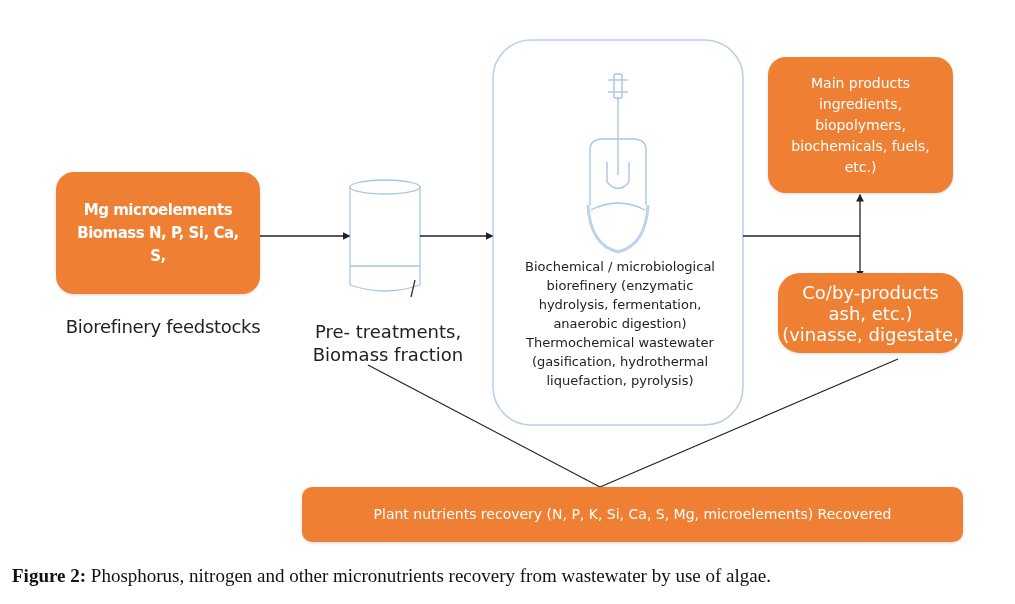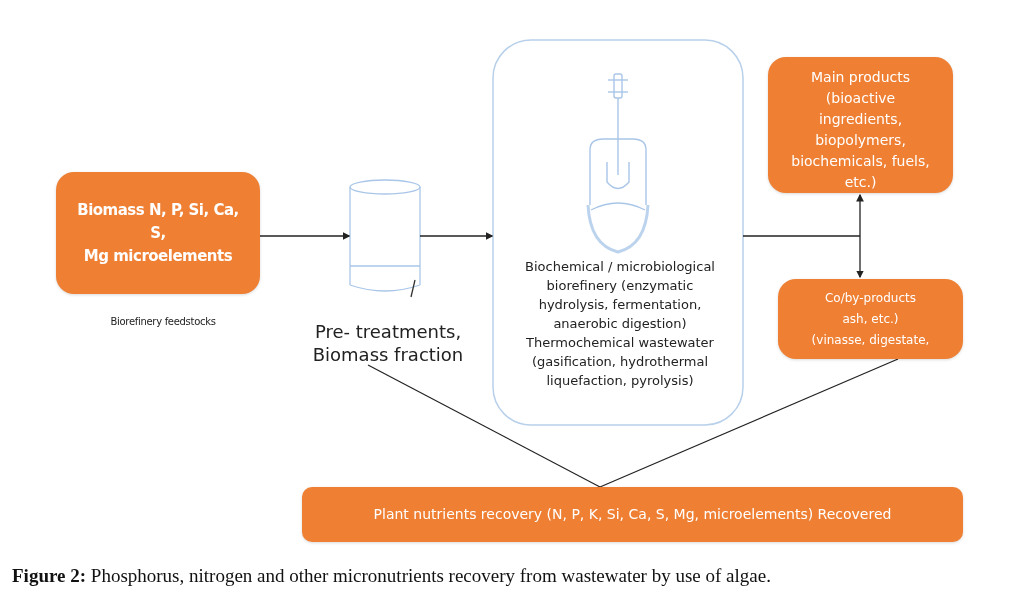--- a/index.html
+++ b/index.html
@@ -1,24 +1,24 @@
 <!DOCTYPE html>
 <html><head>
 <meta charset="utf-8">
 <style>
   html, body { margin:0; padding:0; background:#ffffff; }
   body { width:1015px; height:604px; position:relative; overflow:hidden; font-family:"DejaVu Sans", sans-serif; }
   .box { position:absolute; background:#ee7f33; border-radius:18px; color:#fff; display:flex; align-items:center; justify-content:center; text-align:center; box-sizing:border-box; box-shadow:0 1px 3px rgba(0,0,0,0.15); }
   .label { position:absolute; color:#222; text-align:center; font-family:"DejaVu Sans", sans-serif; }
   svg.lines { position:absolute; left:0; top:0; }
   #feed { left:56px; top:172px; width:204px; height:122px; font-weight:bold; font-size:15px; line-height:23px; letter-spacing:-0.5px; padding:0 12px; }
-  #main { left:768px; top:57px; width:185px; height:136px; font-size:14px; line-height:21px; align-items:flex-end; padding-top:4px; }
-  #coby { left:778px; top:279px; width:185px; height:80px; font-size:12px; line-height:21px; }
+  #main { left:768px; top:57px; width:185px; height:136px; font-size:14px; line-height:21px; align-items:flex-start; padding-top:16px; }
+  #coby { left:778px; top:273px; width:185px; height:80px; font-size:18px; line-height:21px;border-radius:22px; }
   #nutr { left:302px; top:487px; width:661px; height:55px; border-radius:10px; font-size:14px; line-height:21px; padding:0 20px; }
-  #feedlbl { left:58px; top:316px; width:210px; font-size:10px; letter-spacing:-0.3px; }
+  #feedlbl { left:58px; top:316px; width:210px; font-size:18px; letter-spacing:-0.3px; }
   #prelbl { left:308px; top:320px; width:160px; font-size:18px; line-height:23px; }
   #biolbl { left:497px; top:257px; width:246px; font-size:13px; line-height:19px; }
   #caption { position:absolute; left:12px; top:565px; font-family:"Liberation Serif", serif; font-size:19px; color:#111; white-space:nowrap; }
   #caption b { font-weight:bold; }
 </style>
 </head>
 <body>
 
 <svg class="lines" width="1015" height="604">
   <defs>
@@ -54,22 +54,22 @@
   <line x1="420" y1="236" x2="492" y2="236" stroke="#222" stroke-width="1.3" marker-end="url(#arr)"></line>
   <line x1="743" y1="236" x2="860" y2="236" stroke="#222" stroke-width="1.3"></line>
   <line x1="860" y1="236" x2="860" y2="195" stroke="#222" stroke-width="1.3" marker-end="url(#arr)"></line>
   <line x1="860" y1="236" x2="860" y2="277" stroke="#222" stroke-width="1.3" marker-end="url(#arr)"></line>
   <line x1="368" y1="365" x2="600" y2="487" stroke="#222" stroke-width="1.2"></line>
   <line x1="898" y1="359" x2="600" y2="487" stroke="#222" stroke-width="1.2"></line>
 </svg>
 
 <div class="box" id="feed">
   <div>
+    <div>Mg microelements</div>
     <div>Biomass N, P, Si, Ca, S,</div>
-    <div>Mg microelements</div>
   </div>
 </div>
 <div class="label" id="feedlbl">Biorefinery feedstocks</div>
 
 <div class="label" id="prelbl">
   <div>Pre- treatments,</div>
   <div>Biomass fraction</div>
 </div>
 
 <div class="label" id="biolbl">
@@ -78,21 +78,20 @@
   <div>hydrolysis, fermentation,</div>
   <div>anaerobic digestion)</div>
   <div>Thermochemical wastewater</div>
   <div>(gasification, hydrothermal</div>
   <div>liquefaction, pyrolysis)</div>
 </div>
 
 <div class="box" id="main">
   <div>
     <div>Main products</div>
-    <div>(bioactive</div>
     <div>ingredients,</div>
     <div>biopolymers,</div>
     <div>biochemicals, fuels,</div>
     <div>etc.)</div>
   </div>
 </div>
 
 <div class="box" id="coby">
   <div>
     <div>Co/by-products</div>

